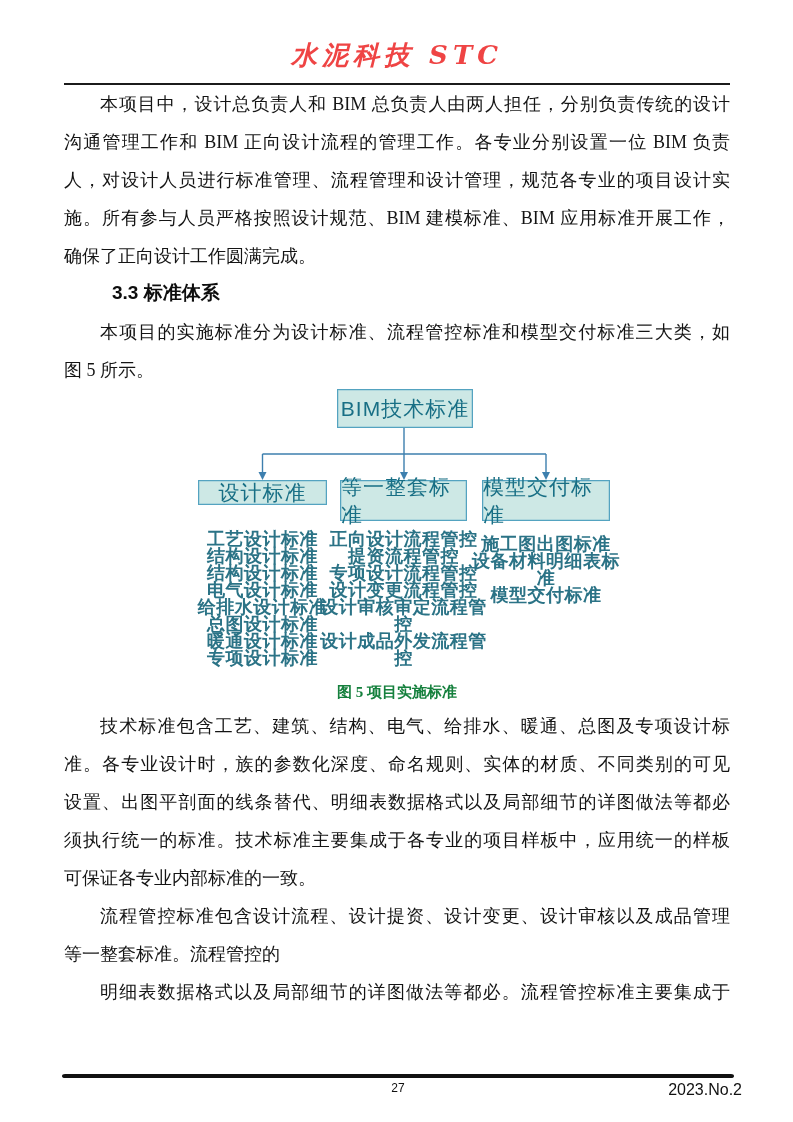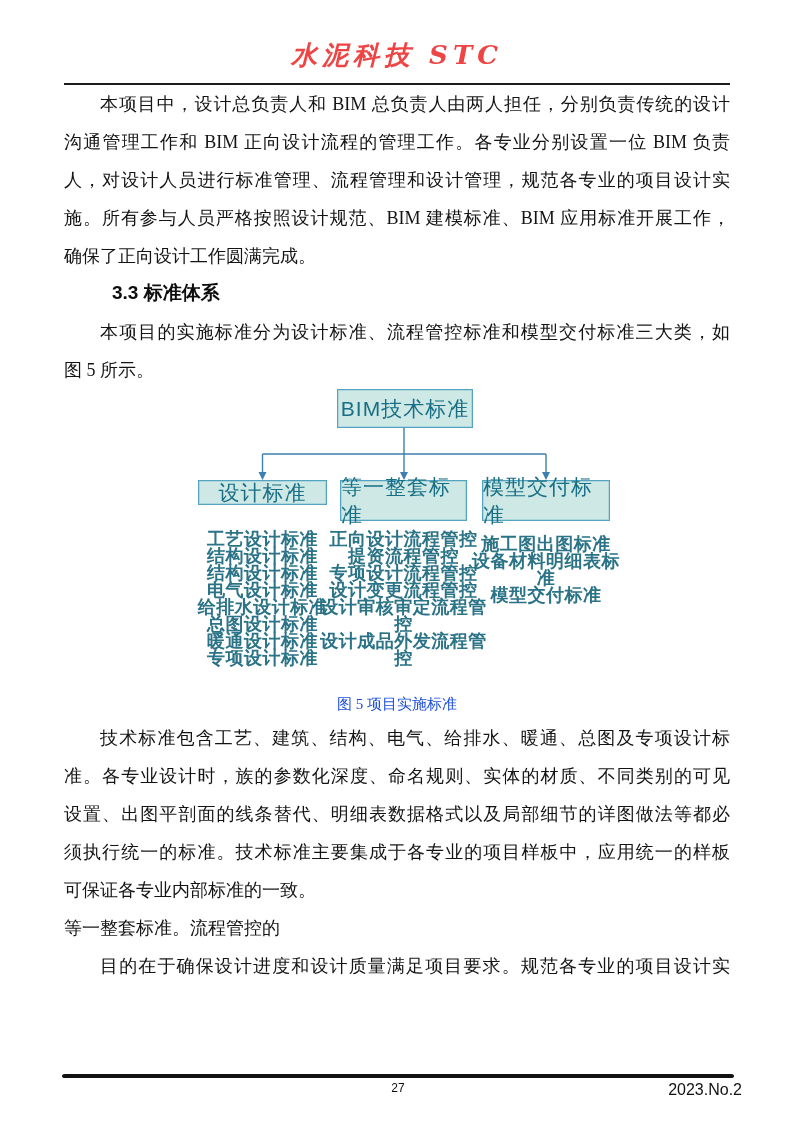--- a/index.html
+++ b/index.html
@@ -40,22 +40,22 @@
   .node-b2{left:276px;top:91px;width:127px;height:41px;}
   .node-b3{left:418px;top:91px;width:128px;height:41px;}
   .col{
     position:absolute;text-align:center;color:#2b7386;font-weight:600;
     font-size:18px;line-height:17px;letter-spacing:0.5px;
   }
   .col-1{left:124px;top:142px;width:149px;}
   .col-2{left:256px;top:142px;width:167px;}
   .col-3{left:402px;top:147px;width:160px;}
   .figure-caption{
-    text-align:center;font-size:15px;font-weight:400;color:#1d4ed8;
-    height:30px;line-height:30px;margin-top:16px;
+    text-align:center;font-size:15px;font-weight:700;color:#15803d;
+    height:30px;line-height:30px;margin-top:4px;
   }
   
   .footer{position:absolute;left:62px;top:1050px;width:680px;height:40px;margin-top:24px;}
   .footer-rule{height:4px;background:#111;border-radius:3px/2px;width:672px;}
   .footer-pageno{
     position:absolute;left:0;width:672px;top:7px;text-align:center;
     font-size:12px;color:#111;font-family:"Liberation Sans",sans-serif;
   }
   .footer-issue{
     position:absolute;right:0;top:7px;font-size:16px;color:#111;
@@ -136,25 +136,26 @@
 
     <div>
       <div class="bodyline indent">技术标准包含工艺、建筑、结构、电气、给排水、暖通、总图及专项设计标</div>
       <div class="bodyline">准。各专业设计时，族的参数化深度、命名规则、实体的材质、不同类别的可见</div>
       <div class="bodyline">设置、出图平剖面的线条替代、明细表数据格式以及局部细节的详图做法等都必</div>
       <div class="bodyline">须执行统一的标准。技术标准主要集成于各专业的项目样板中，应用统一的样板</div>
       <div class="bodyline last">可保证各专业内部标准的一致。</div>
     </div>
 
     <div>
+      <div class="bodyline indent">流程管控标准包含设计流程、设计提资、设计变更、设计审核以及成品管理</div>
       <div class="bodyline last">等一整套标准。流程管控的</div>
     </div>
 
     <div>
-      <div class="bodyline indent">目的在于确保设计进度和设计质量满足项目要求。规范各专业的项目设计实</div>
+      <div class="bodyline indent">明细表数据格式以及局部细节的详图做法等都必。流程管控标准主要集成于</div>
     </div>
 
   </div>
 
   <div class="footer">
     <div class="footer-rule"></div>
     <div class="footer-pageno">27</div>
     <div class="footer-issue">2023.No.2</div>
   </div>
 </div>

